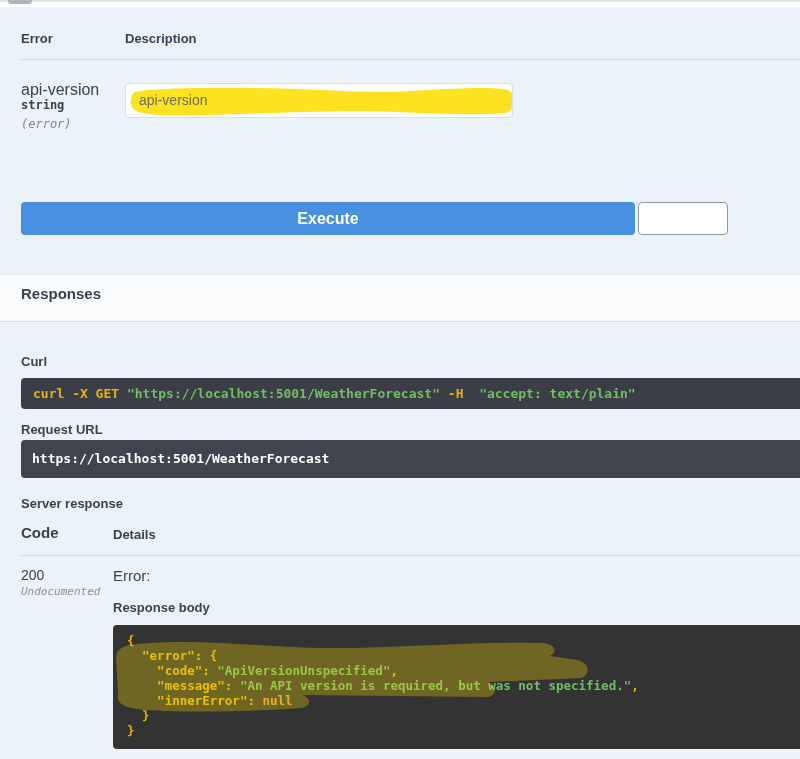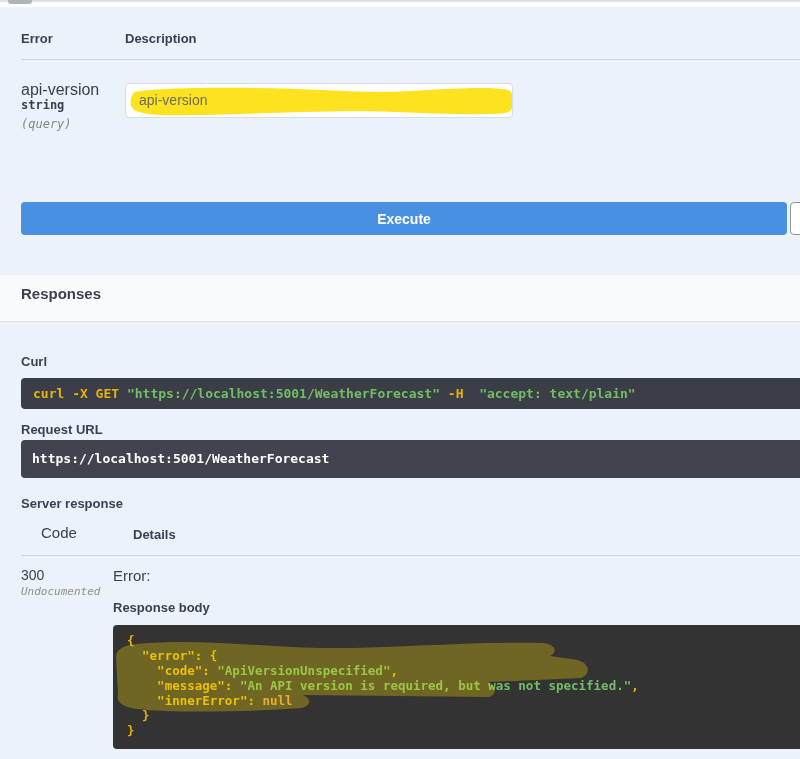--- a/index.html
+++ b/index.html
@@ -25,42 +25,42 @@
   .param-row{display:flex;padding:20px 0 0 21px;}
   .param-name{font-size:16px;color:var(--ink);line-height:19px;}
   .param-type{font-family:"DejaVu Sans Mono",monospace;font-size:12px;font-weight:700;color:var(--ink);margin-top:0;line-height:13px;}
   .param-in{font-family:"DejaVu Sans Mono",monospace;font-size:12px;font-style:italic;color:#878787;margin-top:6px;line-height:13px;}
   .param-input{position:relative;margin-top:3px;width:388px;height:35px;background:#fff;border:1px solid var(--inputborder);border-radius:4px;overflow:hidden;cursor:text;}
   .input-highlight{position:absolute;top:0;left:0;width:100%;height:100%;}
   .input-text{position:absolute;top:0;left:13px;line-height:33px;font-size:14px;color:#6d6d60;}
 
   
   .execute-row{display:flex;margin-top:71px;padding-left:21px;gap:3px;}
-  .execute-btn{width:766px;height:33px;background:var(--blue);border:none;border-radius:4px;
-    color:#fff;font-family:"Liberation Sans",sans-serif;font-size:14px;font-weight:700;cursor:pointer;}
+  .execute-btn{width:614px;height:33px;background:var(--blue);border:none;border-radius:4px;
+    color:#fff;font-family:"Liberation Sans",sans-serif;font-size:16px;font-weight:700;cursor:pointer;}
   .clear-btn-partial{width:90px;height:33px;background:#fff;border:1px solid #8f959e;border-radius:4px;cursor:pointer;}
 
   
   .responses-band{margin-top:39px;height:48px;background:var(--band);
     border-top:1px solid rgba(59,65,81,.08);border-bottom:1px solid rgba(59,65,81,.15);
     padding:10px 0 0 21px;}
   .responses-band h4{font-size:15px;font-weight:700;color:var(--ink);line-height:18px;}
 
   
   .responses-inner{padding:32px 0 0 21px;}
   .label{font-size:13px;font-weight:700;color:var(--ink);line-height:15px;}
   .code-block{border-radius:4px;font-family:"DejaVu Sans Mono",monospace;font-weight:700;white-space:pre;overflow:hidden;}
   .curl{margin-top:9px;background:#3b3e46;padding:8px 12px;font-size:13px;line-height:15px;color:#fff;}
   .requrl-label{margin-top:13px;}
   .requrl{margin-top:3px;background:var(--dark1);padding:12px 11px;font-size:13px;line-height:14px;color:#fff;}
   .server-label{margin-top:18px;}
   .resp-header{display:flex;margin-top:13px;}
   .rcol-code{width:92px;flex:none;}
   .rcol-details{flex:1;}
-  .th-code{font-size:15px;font-weight:400;color:var(--ink);line-height:18px;margin-left:20px;}
+  .th-code{font-size:15px;font-weight:700;color:var(--ink);line-height:18px;}
   .th-details{margin-top:3px;}
   .resp-divider{margin-top:13px;border-top:1px solid var(--divider);}
   .resp-row{display:flex;padding-top:11px;}
   .status-code{font-size:14px;color:var(--ink);line-height:16px;}
   .undocumented{font-family:"DejaVu Sans Mono",monospace;font-size:11px;font-style:italic;color:var(--grey);margin-top:2px;}
   .error-label{font-size:15px;color:var(--ink);line-height:18px;}
   .rb-label{margin-top:15px;}
   .response-body{position:relative;margin-top:10px;background:var(--dark2);border-radius:4px;height:124px;overflow:hidden;}
   .json{padding:8px 14px;font-family:"DejaVu Sans Mono",monospace;font-size:12.5px;font-weight:700;}
   .json div{white-space:pre;line-height:15px;}
@@ -83,21 +83,21 @@
     <div class="params-header">
       <div class="col-name th">Error</div>
       <div class="col-desc th">Description</div>
     </div>
     <div class="header-divider"></div>
 
     <div class="param-row">
       <div class="col-name">
         <div class="param-name">api-version</div>
         <div class="param-type">string</div>
-        <div class="param-in">(query)</div>
+        <div class="param-in">(error)</div>
       </div>
       <div class="col-desc">
         <div class="param-input" role="textbox">
           <svg class="input-highlight" viewBox="0 0 388 35" preserveAspectRatio="none" aria-hidden="true">
             <path class="blob-input" d="M8,9 C25,4 95,3 165,5 C215,7 255,10 295,7 C335,4 370,3 383,6 C389,8 390,14 388,19 C390,25 387,30 380,31 C335,34 295,30 245,29 C195,28 125,32 65,33 C35,34 13,32 8,27 C3,23 4,14 8,9 Z"></path>
           </svg>
           <span class="input-text">api-version</span>
         </div>
       </div>
     </div>
@@ -121,21 +121,21 @@
       <div class="label server-label">Server response</div>
 
       <div class="resp-header">
         <div class="rcol-code th-code">Code</div>
         <div class="rcol-details th th-details">Details</div>
       </div>
       <div class="resp-divider"></div>
 
       <div class="resp-row">
         <div class="rcol-code">
-          <div class="status-code">300</div>
+          <div class="status-code">200</div>
           <div class="undocumented">Undocumented</div>
         </div>
         <div class="rcol-details">
           <div class="error-label">Error:</div>
           <div class="label rb-label">Response body</div>
           <div class="response-body">
             <pre class="json"><div><span class="seg-w">{</span></div><div><span class="seg-w">  "error": {</span></div><div><span class="seg-w">    "code": </span><span class="seg-g">"ApiVersionUnspecified"</span><span class="seg-w">,</span></div><div><span class="seg-w">    "message": </span><span class="seg-g">"An API version is required, but was not specified."</span><span class="seg-w">,</span></div><div><span class="seg-w">    "innerError": </span><span class="seg-o">null</span></div><div><span class="seg-w">  }</span></div><div><span class="seg-w">}</span></div></pre>
             <svg class="json-highlight" viewBox="0 0 700 124" preserveAspectRatio="none" aria-hidden="true">
               <path class="blob-json" d="M24,19 C87,13 147,22 207,23 C277,24 357,16 429,18 C443,19 445,27 437,31 L465,35 C477,39 478,49 468,53 L375,57 C384,61 384,69 376,72 L190,70 C199,74 198,81 188,83 C137,87 57,88 24,84 C9,82 3,77 5,69 L3,32 C3,24 11,20 24,19 Z"></path>
             </svg>

